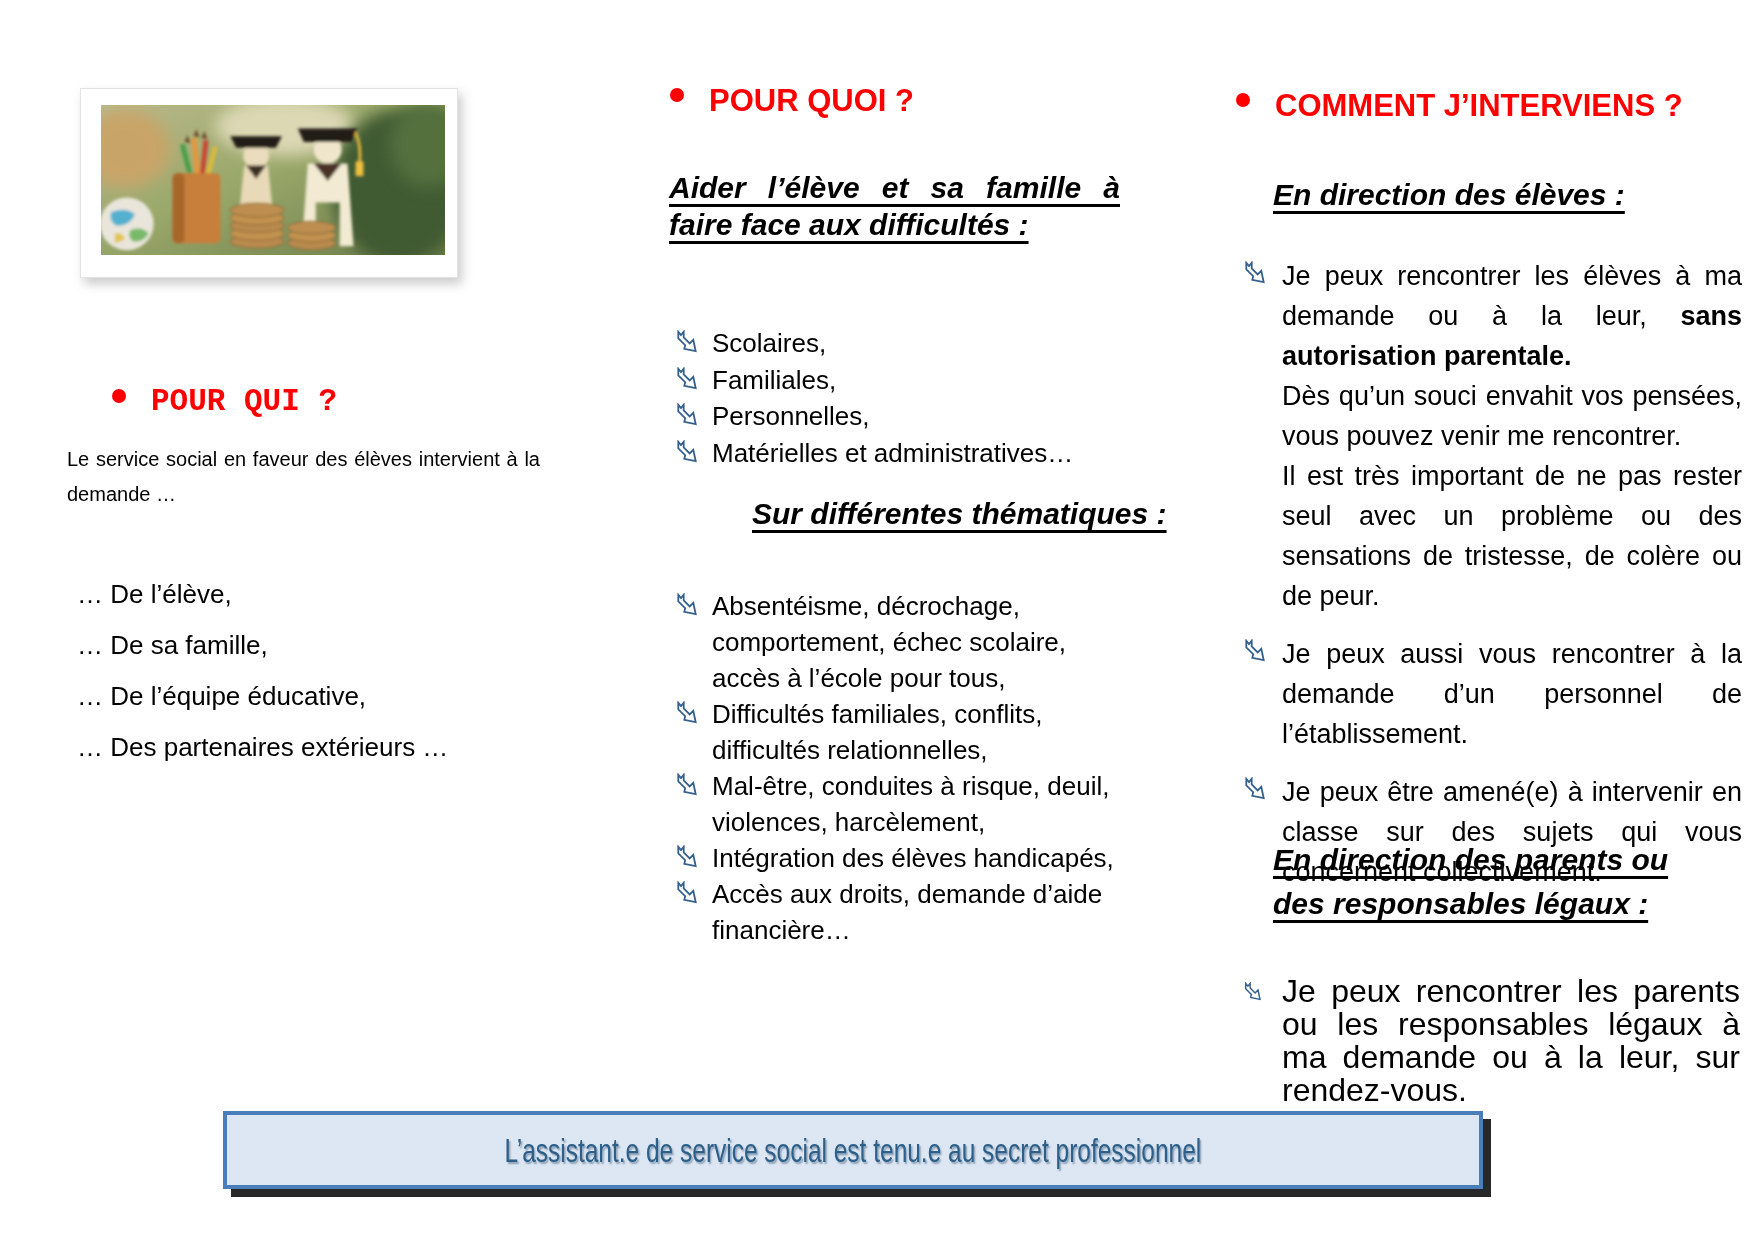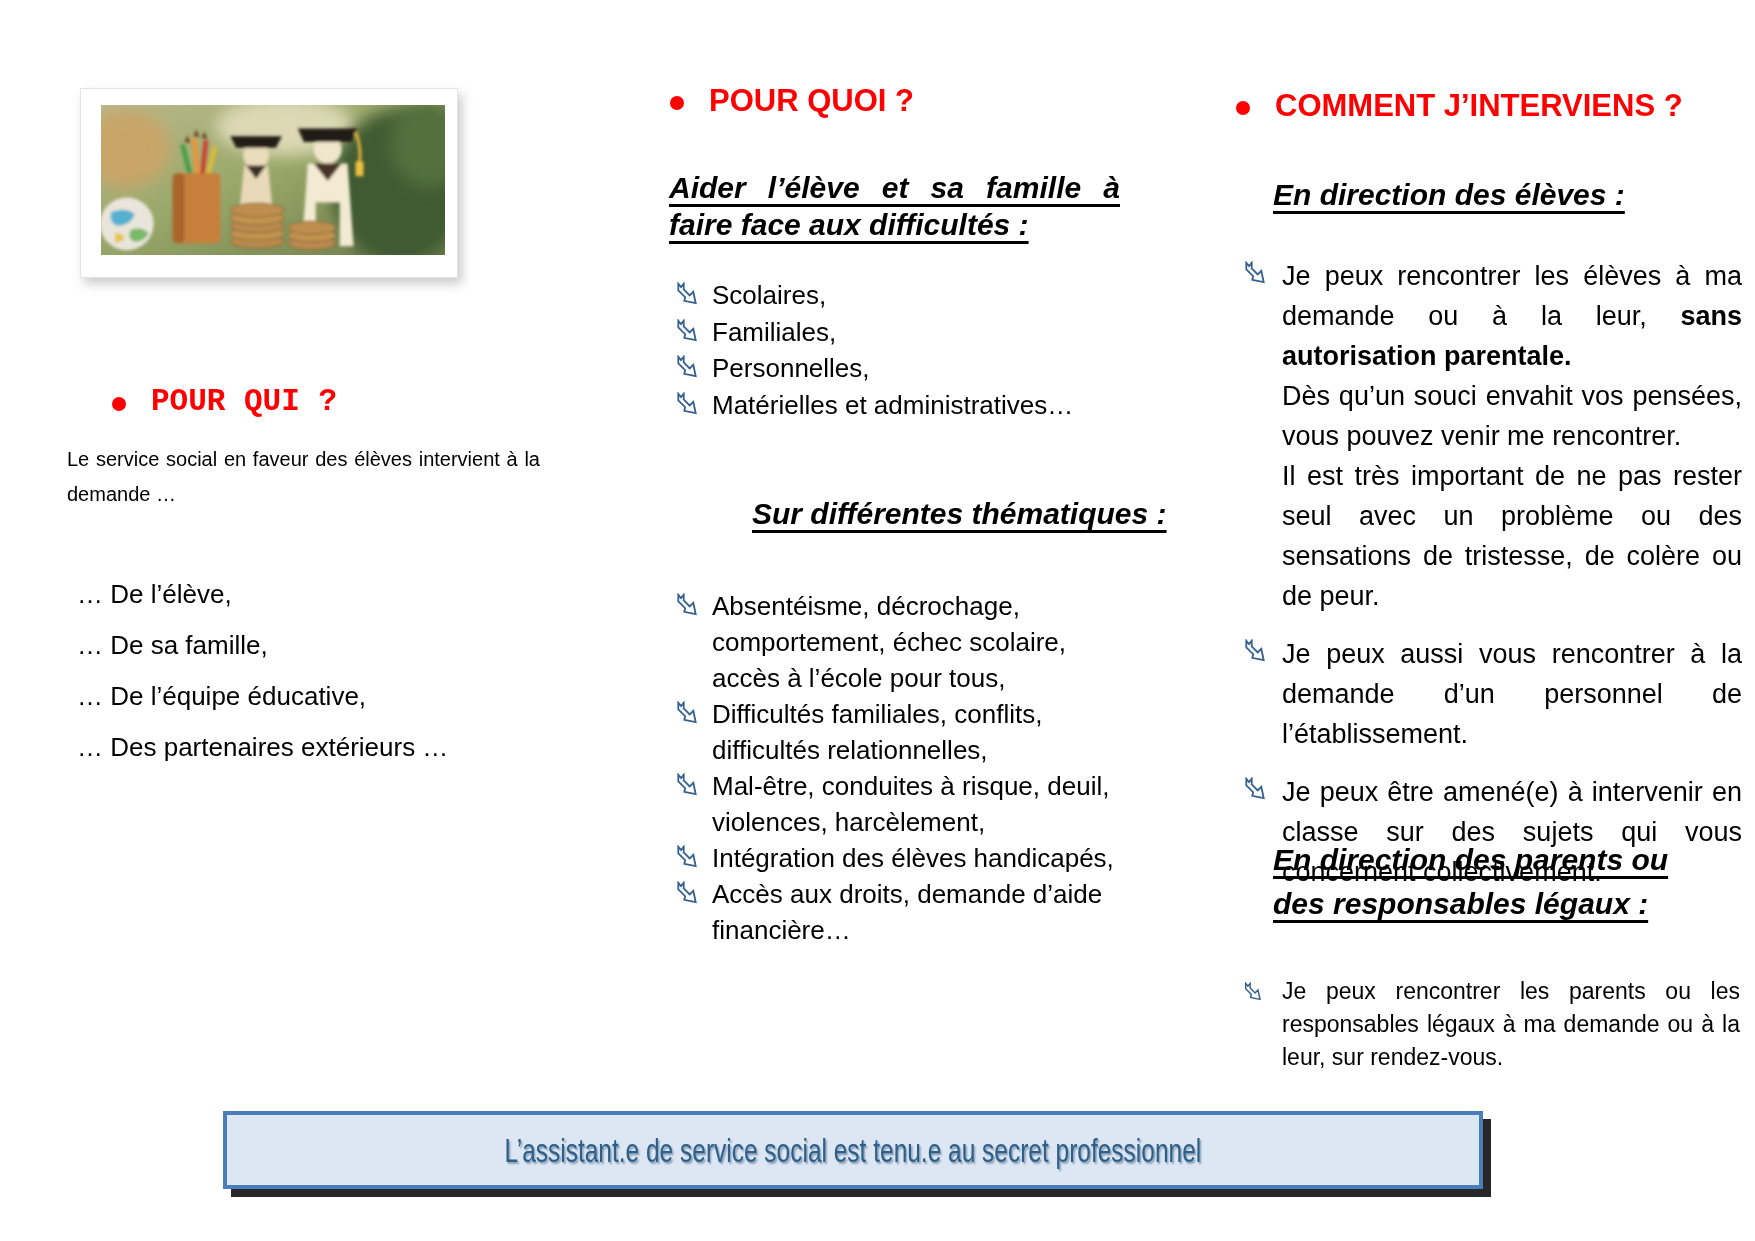--- a/index.html
+++ b/index.html
@@ -18,21 +18,21 @@
   
   .photo-frame {
     position:absolute; left:80px; top:88px; width:378px; height:190px;
     background:#fff; border:1px solid #e3e3e3;
     box-shadow:4px 6px 10px rgba(110,110,110,.35);
     padding:16px 12px 22px 20px;
   }
   .photo-frame svg { width:100%; height:100%; display:block; }
 
   
-  .red-heading { position:absolute; display:flex; align-items:center; }
+  .red-heading { position:absolute; display:flex; align-items:flex-start; }
   .red-dot {
     width:14px; height:14px; border-radius:50%;
     background:#fe0000; flex:0 0 auto; margin-top:4px;
   }
   .red-heading .ht {
     color:#fe0000; font-weight:bold; font-size:31px; line-height:34px;
     margin-left:25px; white-space:nowrap;
   }
 
   
@@ -44,26 +44,26 @@
   
   .para { position:absolute; }
   .just { text-align:justify; }
 
   
   .alist { position:absolute; }
   .alist .li { position:relative; padding-left:37px; }
   .alist .marker { position:absolute; left:0; top:5px; width:24px; height:25px; }
   .alist .marker svg { width:100%; height:100%; display:block; }
 
-  #mid-list1 { font-size:26px; line-height:36.5px; width:440px; }
+  #mid-list1 { font-size:26px; line-height:36.5px; width:440px;margin-top:48px; }
   #mid-list2 { font-size:26px; line-height:36px;  width:447px; }
   #right-list { font-size:27px; line-height:40px; width:499px; }
   #right-list .li + .li { margin-top:18px; }
   #right-list .li { padding-left:39px; }
-  #right-item4 { font-size:23px; line-height:33px; width:497px; }
+  #right-item4 { font-size:32px; line-height:33px; width:497px; }
   #right-item4 .li { padding-left:39px; }
   #right-item4 .marker { transform:scale(.82); transform-origin:top left; top:7px; }
 
   #left-intro  { left:67px;  top:442px; width:473px; font-size:20px; line-height:35px; }
   #left-items  { left:77px;  top:578px; font-size:26px; line-height:33px; }
   #left-items .item { margin-bottom:18px; }
 
   
   #banner {
     position:absolute; left:223px; top:1111px; width:1260px; height:78px;

